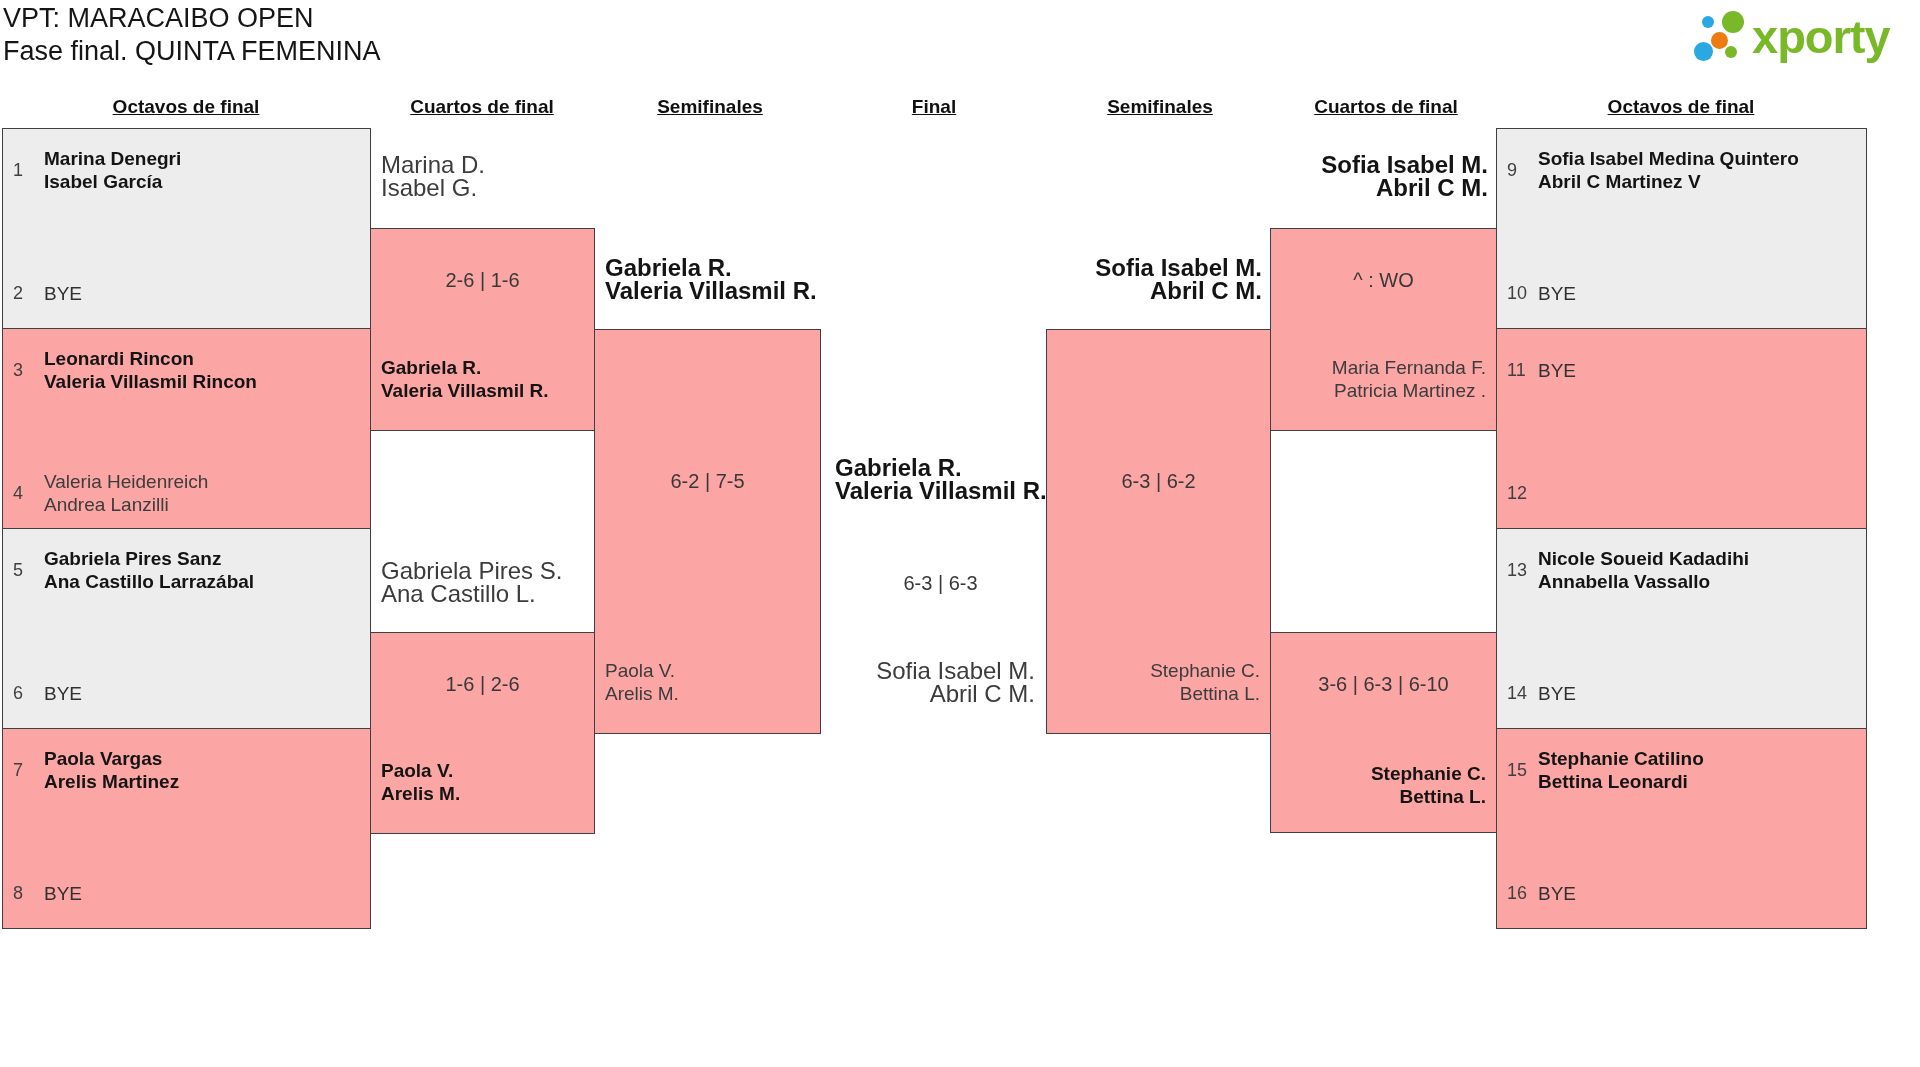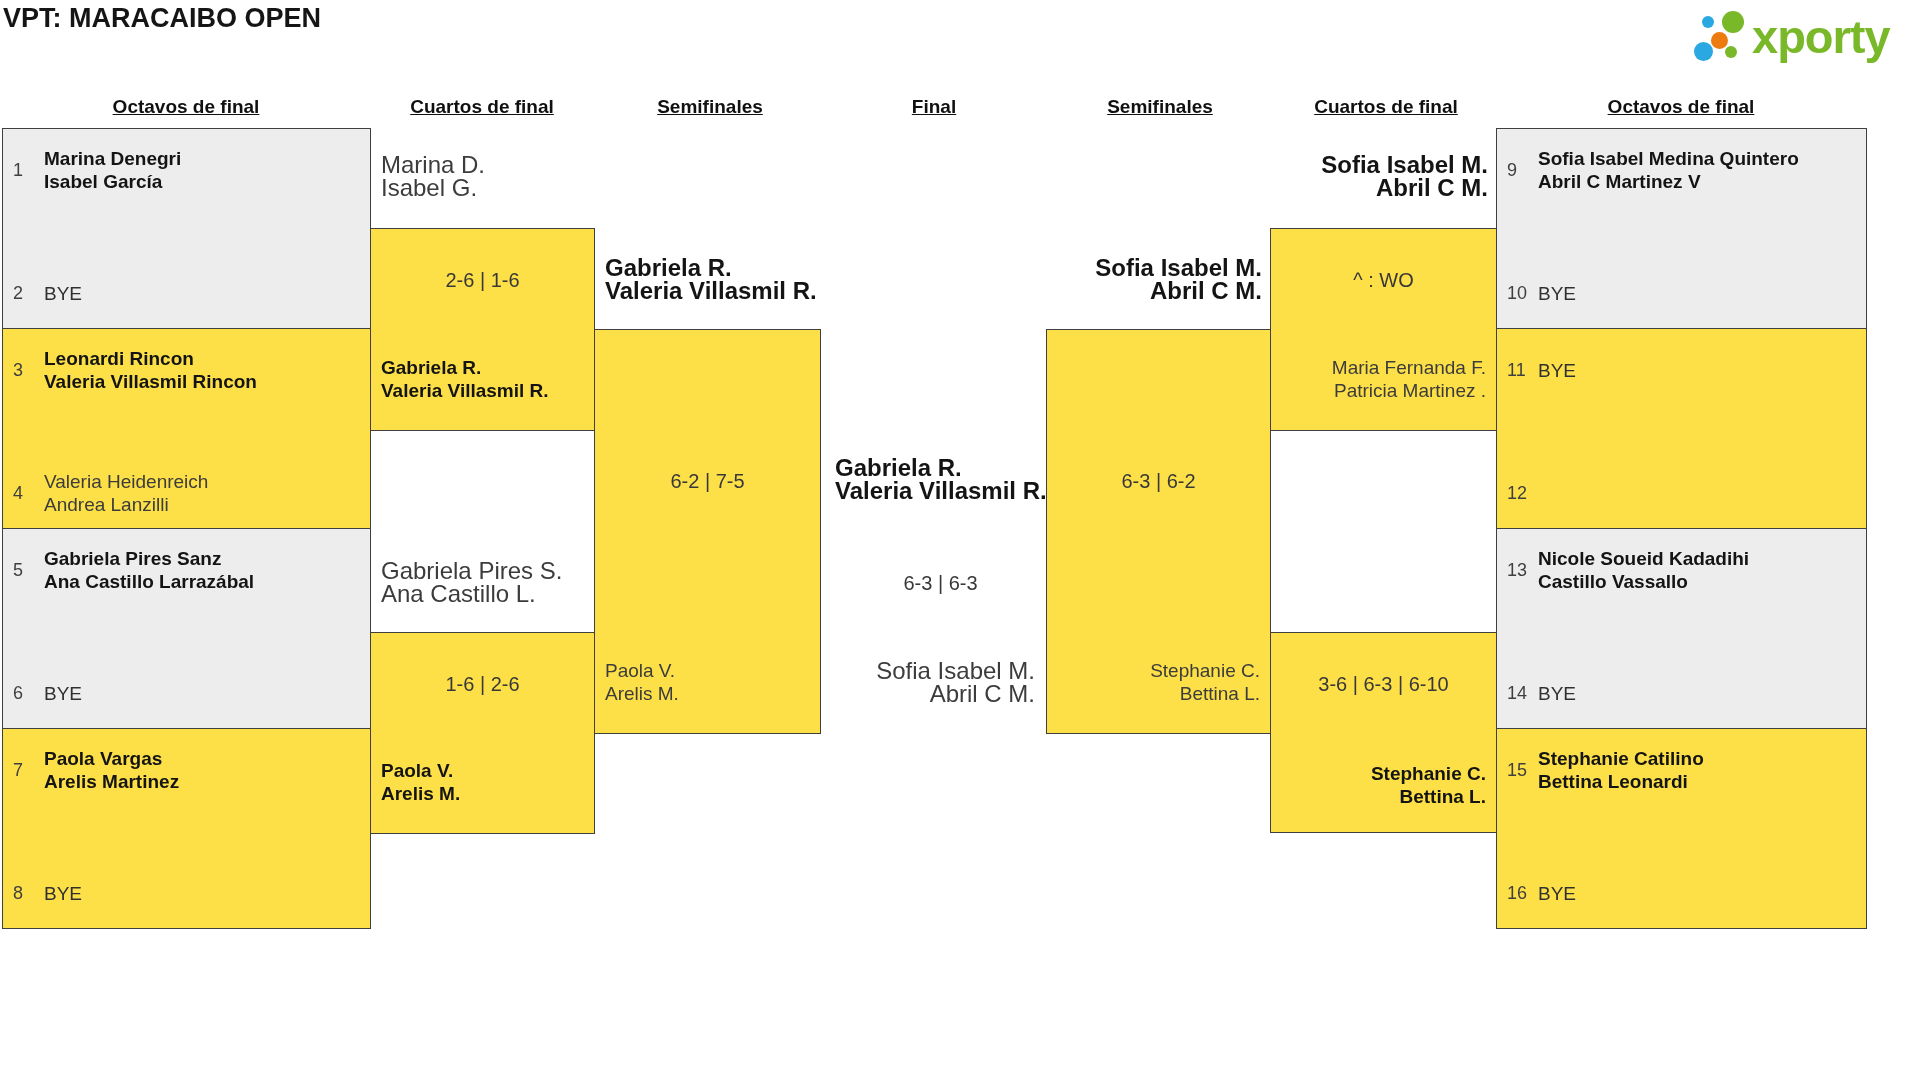--- a/index.html
+++ b/index.html
@@ -1,33 +1,33 @@
 <!DOCTYPE html>
 <html><head>
 <meta charset="utf-8">
 <style>
   html,body{margin:0;padding:0;background:#fff;}
   .page{position:relative;width:1920px;height:1067px;background:#ffffff;overflow:hidden;
         font-family:"Liberation Sans","DejaVu Sans",sans-serif;color:#222;}
 
   
-  .title{position:absolute;left:3px;top:2px;font-size:27px;line-height:33px;font-weight:700;color:#151515;}
+  .title{position:absolute;left:3px;top:2px;font-size:27px;line-height:33px;font-weight:400;color:#151515;}
   .round-header{position:absolute;top:96px;width:300px;text-align:center;font-size:19px;font-weight:700;color:#101010;text-decoration:underline;}
 
   
   .logo{position:absolute;left:1690px;top:4px;width:228px;height:74px;}
   .dot{position:absolute;border-radius:50%;}
   .dot.blue{background:#29a8e1;}
   .dot.green{background:#79b829;}
   .dot.orange{background:#ec7c10;}
   .logo-text{position:absolute;left:62px;top:4px;font-size:47px;line-height:58px;font-weight:700;
              letter-spacing:-1px;color:#79b829;}
 
   
-  .box{position:absolute;box-sizing:border-box;border:1px solid #3f3f3f;background:#fde047;}
+  .box{position:absolute;box-sizing:border-box;border:1px solid #3f3f3f;background:#fca5a5;}
   .box.shaded{background:#ededed;}
 
   .names{font-size:19px;line-height:23px;}
   .winner{font-weight:700;color:#141414;}
   .loser{font-weight:400;color:#3c3c3c;}
   .bye{font-weight:400;color:#303030;}
   .seed{width:24px;flex:none;font-size:18px;color:#3f3f3f;}
 
   .slot{position:absolute;left:10px;right:6px;display:flex;align-items:center;gap:7px;}
   .top-slot{top:10px;height:62px;}
@@ -47,20 +47,21 @@
   .align-right{text-align:right;}
   .score-line{font-size:20px;color:#383838;text-align:center;}
 </style>
 </head>
 <body>
 
 <div class="page">
 
   <div class="title">
     <div>VPT: MARACAIBO OPEN</div>
+    <div>Fase final. QUINTA FEMENINA</div>
   </div>
 
   <div class="logo">
     <span class="dot blue" style="left:12px;top:12px;width:12px;height:12px;"></span>
     <span class="dot green" style="left:32px;top:7px;width:22px;height:22px;"></span>
     <span class="dot orange" style="left:21px;top:28px;width:17px;height:17px;"></span>
     <span class="dot blue" style="left:4px;top:38px;width:19px;height:19px;"></span>
     <span class="dot green" style="left:35px;top:42px;width:12px;height:12px;"></span>
     <span class="logo-text">xporty</span>
   </div>
@@ -164,21 +165,21 @@
     <div class="slot bottom-slot">
       <span class="seed">12</span>
     </div>
   </div>
 
   <div class="box shaded" style="left:1496px;top:528px;width:371px;height:201px;">
     <div class="slot top-slot">
       <span class="seed">13</span>
       <div class="names winner">
         <div>Nicole Soueid Kadadihi</div>
-        <div>Castillo Vassallo</div>
+        <div>Annabella Vassallo</div>
       </div>
     </div>
     <div class="slot bottom-slot">
       <span class="seed">14</span>
       <div class="names bye">
         <div>BYE</div>
       </div>
     </div>
   </div>
 

